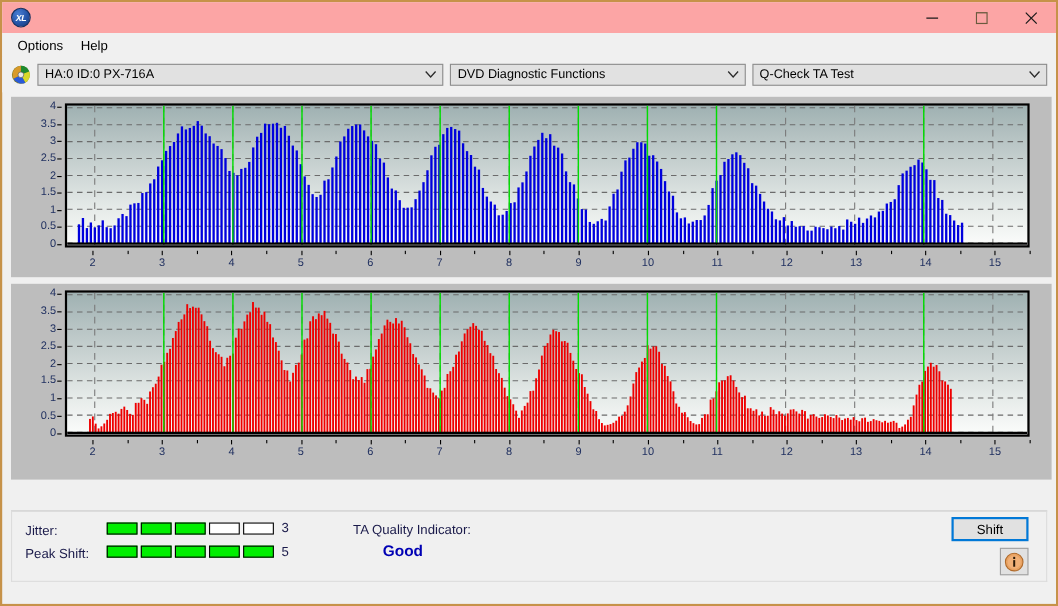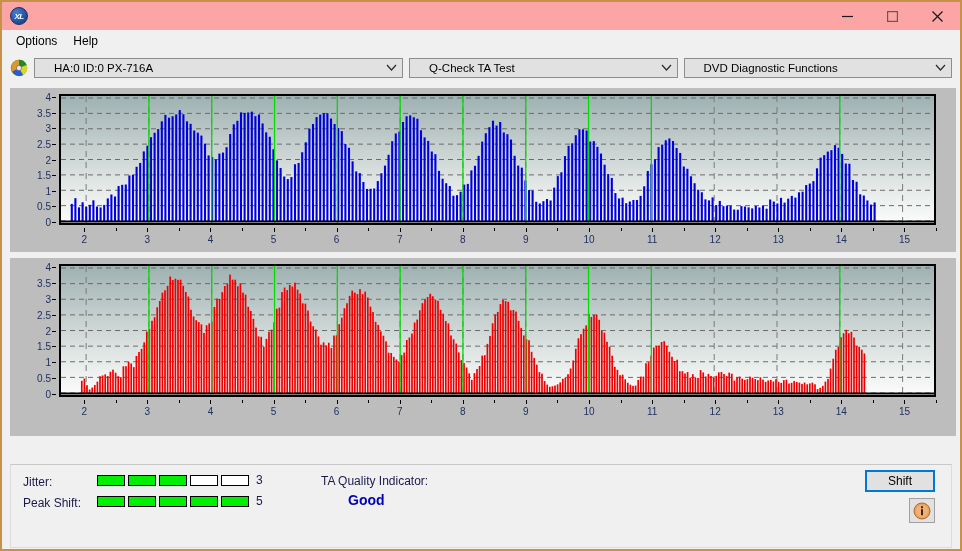--- a/index.html
+++ b/index.html
@@ -90,21 +90,21 @@
   .combo {
     position: relative;
     height: 20px;
     background: #e1e1e1;
     border: 1px solid #8d8d8d;
     box-sizing: border-box;
     display: flex;
     align-items: center;
     font-size: 11.5px;
     color: #000;
-    padding-left: 19px;
+    padding-left: 6px;
     white-space: nowrap;
     overflow: hidden;
   }
   .combo .arrow {
     position: absolute;
     right: 5px; top: 0; bottom: 0;
     display: flex; align-items: center;
   }
   .combo-drive { width: 374px; }
   .combo-cat   { width: 272px; }
@@ -180,21 +180,21 @@
     top: 0;
     width: 1px; height: 4px;
     background: #000;
   }
 
   
   .bottom {
     position: absolute;
     left: 8px; right: 8px;
     top: 462px;
-    height: 84px;
+    height: 65px;
     border: 1px solid #dcdcdc;
     border-top-color: #c8c8c8;
     box-sizing: border-box;
   }
   .lbl {
     position: absolute;
     font-size: 12px;
     color: #1a1a4a;
     white-space: nowrap;
   }
@@ -311,30 +311,30 @@
       <circle cx="9" cy="9" r="2.6" fill="#e9e9e9" stroke="#555" stroke-width="0.6"></circle>
     </svg>
     <div class="combo combo-drive">
       <span>HA:0 ID:0  PX-716A</span>
       <span class="arrow">
         <svg width="11" height="7" viewBox="0 0 11 7">
             <path d="M1 1 L5.5 6 L10 1" fill="none" stroke="#2b2b2b" stroke-width="1.2"></path>
           </svg>
       </span>
     </div>
-    <div class="combo combo-test">
-      <span>Q-Check TA Test</span>
+    <div class="combo combo-cat">
+      <span>DVD Diagnostic Functions</span>
       <span class="arrow">
         <svg width="11" height="7" viewBox="0 0 11 7">
             <path d="M1 1 L5.5 6 L10 1" fill="none" stroke="#2b2b2b" stroke-width="1.2"></path>
           </svg>
       </span>
     </div>
-    <div class="combo combo-cat">
-      <span>DVD Diagnostic Functions</span>
+    <div class="combo combo-test">
+      <span>Q-Check TA Test</span>
       <span class="arrow">
         <svg width="11" height="7" viewBox="0 0 11 7">
             <path d="M1 1 L5.5 6 L10 1" fill="none" stroke="#2b2b2b" stroke-width="1.2"></path>
           </svg>
       </span>
     </div>
   </div>
 
   <div class="charts">
     <div class="chart-panel first">

